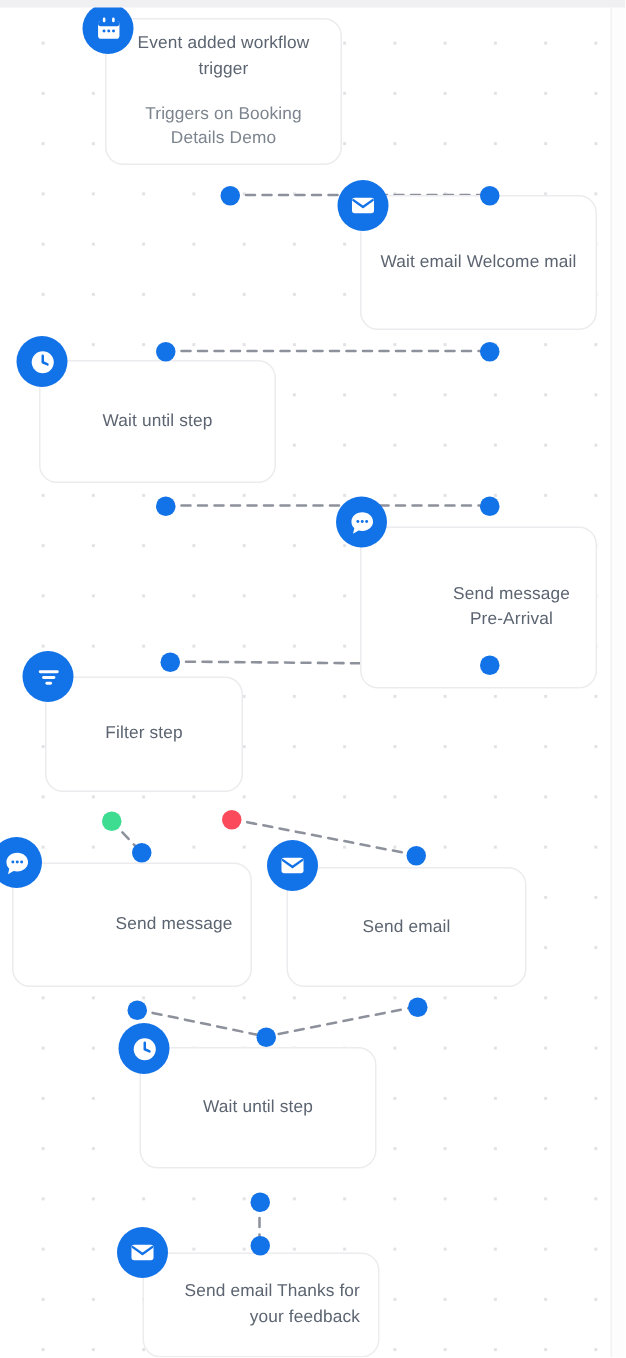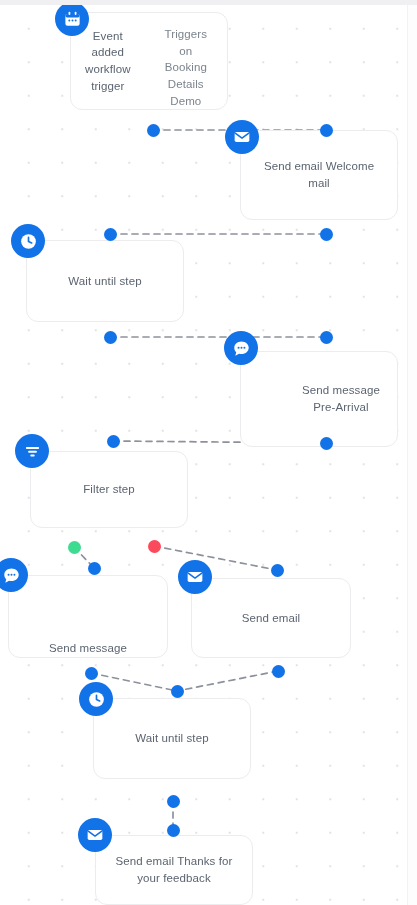--- a/index.html
+++ b/index.html
@@ -46,21 +46,21 @@
     pointer-events: none;
   }
   
   .node {
     position: absolute;
     box-sizing: border-box;
     background: #ffffff;
     border: 1px solid #ececef;
     border-radius: 12px;
     display: flex;
-    flex-direction: row;
+    flex-direction: column;
     align-items: center;
     justify-content: center;
     text-align: center;
     z-index: 5;
     box-shadow: 0 0 0 0 rgba(0,0,0,0);
   }
   .node-title {
     font-size: 11.5px;
     color: #5b6470;
     line-height: 1.45;
@@ -120,41 +120,41 @@
       <path d="M 278 671 L 177 691" fill="none" stroke="#8d919b" stroke-width="1.7" stroke-dasharray="6 5" stroke-linecap="round"></path>
       <path d="M 173 801 L 173 830" fill="none" stroke="#8d919b" stroke-width="1.7" stroke-dasharray="6 5" stroke-linecap="round"></path>
     </svg>
 
   <div id="nodes-layer">
       <div class="node" style="left: 70px; top: 12px; width: 158px; height: 98px;">
         <div class="node-title">Event added workflow trigger</div>
         <div class="node-sub">Triggers on Booking Details Demo</div>
       </div>
       <div class="node" style="left: 240px; top: 130px; width: 158px; height: 90px;">
-        <div class="node-title">Send email Welcome mail</div>
+        <div class="node-title">Wait email Welcome mail</div>
       </div>
       <div class="node" style="left: 26px; top: 240px; width: 158px; height: 82px;">
         <div class="node-title">Wait until step</div>
       </div>
-      <div class="node" style="left: 240px; top: 351px; width: 158px; height: 96px; padding-left: 44px;">
+      <div class="node" style="left: 240px; top: 351px; width: 158px; height: 108px; padding-left: 44px;">
         <div class="node-title">Send message Pre-Arrival</div>
       </div>
-      <div class="node" style="left: 30px; top: 451px; width: 158px; height: 77px;">
+      <div class="node" style="left: 30px; top: 451px; width: 132px; height: 77px;">
         <div class="node-title">Filter step</div>
       </div>
       <div class="node" style="left: 8px; top: 575px; width: 160px; height: 83px; align-items: flex-end;">
         <div class="node-title">Send message</div>
       </div>
       <div class="node" style="left: 191px; top: 578px; width: 160px; height: 80px; text-align: right;">
         <div class="node-title">Send email</div>
       </div>
       <div class="node" style="left: 93px; top: 698px; width: 158px; height: 81px;">
         <div class="node-title">Wait until step</div>
       </div>
-      <div class="node" style="left: 95px; top: 835px; width: 158px; height: 70px;">
+      <div class="node" style="left: 95px; top: 835px; width: 158px; height: 70px; text-align: right;">
         <div class="node-title">Send email Thanks for your feedback</div>
       </div>
     </div>
   <div id="handles-layer">
       <div class="handle" style="left: 147px; top: 124px;"></div>
       <div class="handle" style="left: 320px; top: 124px;"></div>
       <div class="handle" style="left: 104px; top: 228px;"></div>
       <div class="handle" style="left: 320px; top: 228px;"></div>
       <div class="handle" style="left: 104px; top: 331px;"></div>
       <div class="handle" style="left: 320px; top: 331px;"></div>

